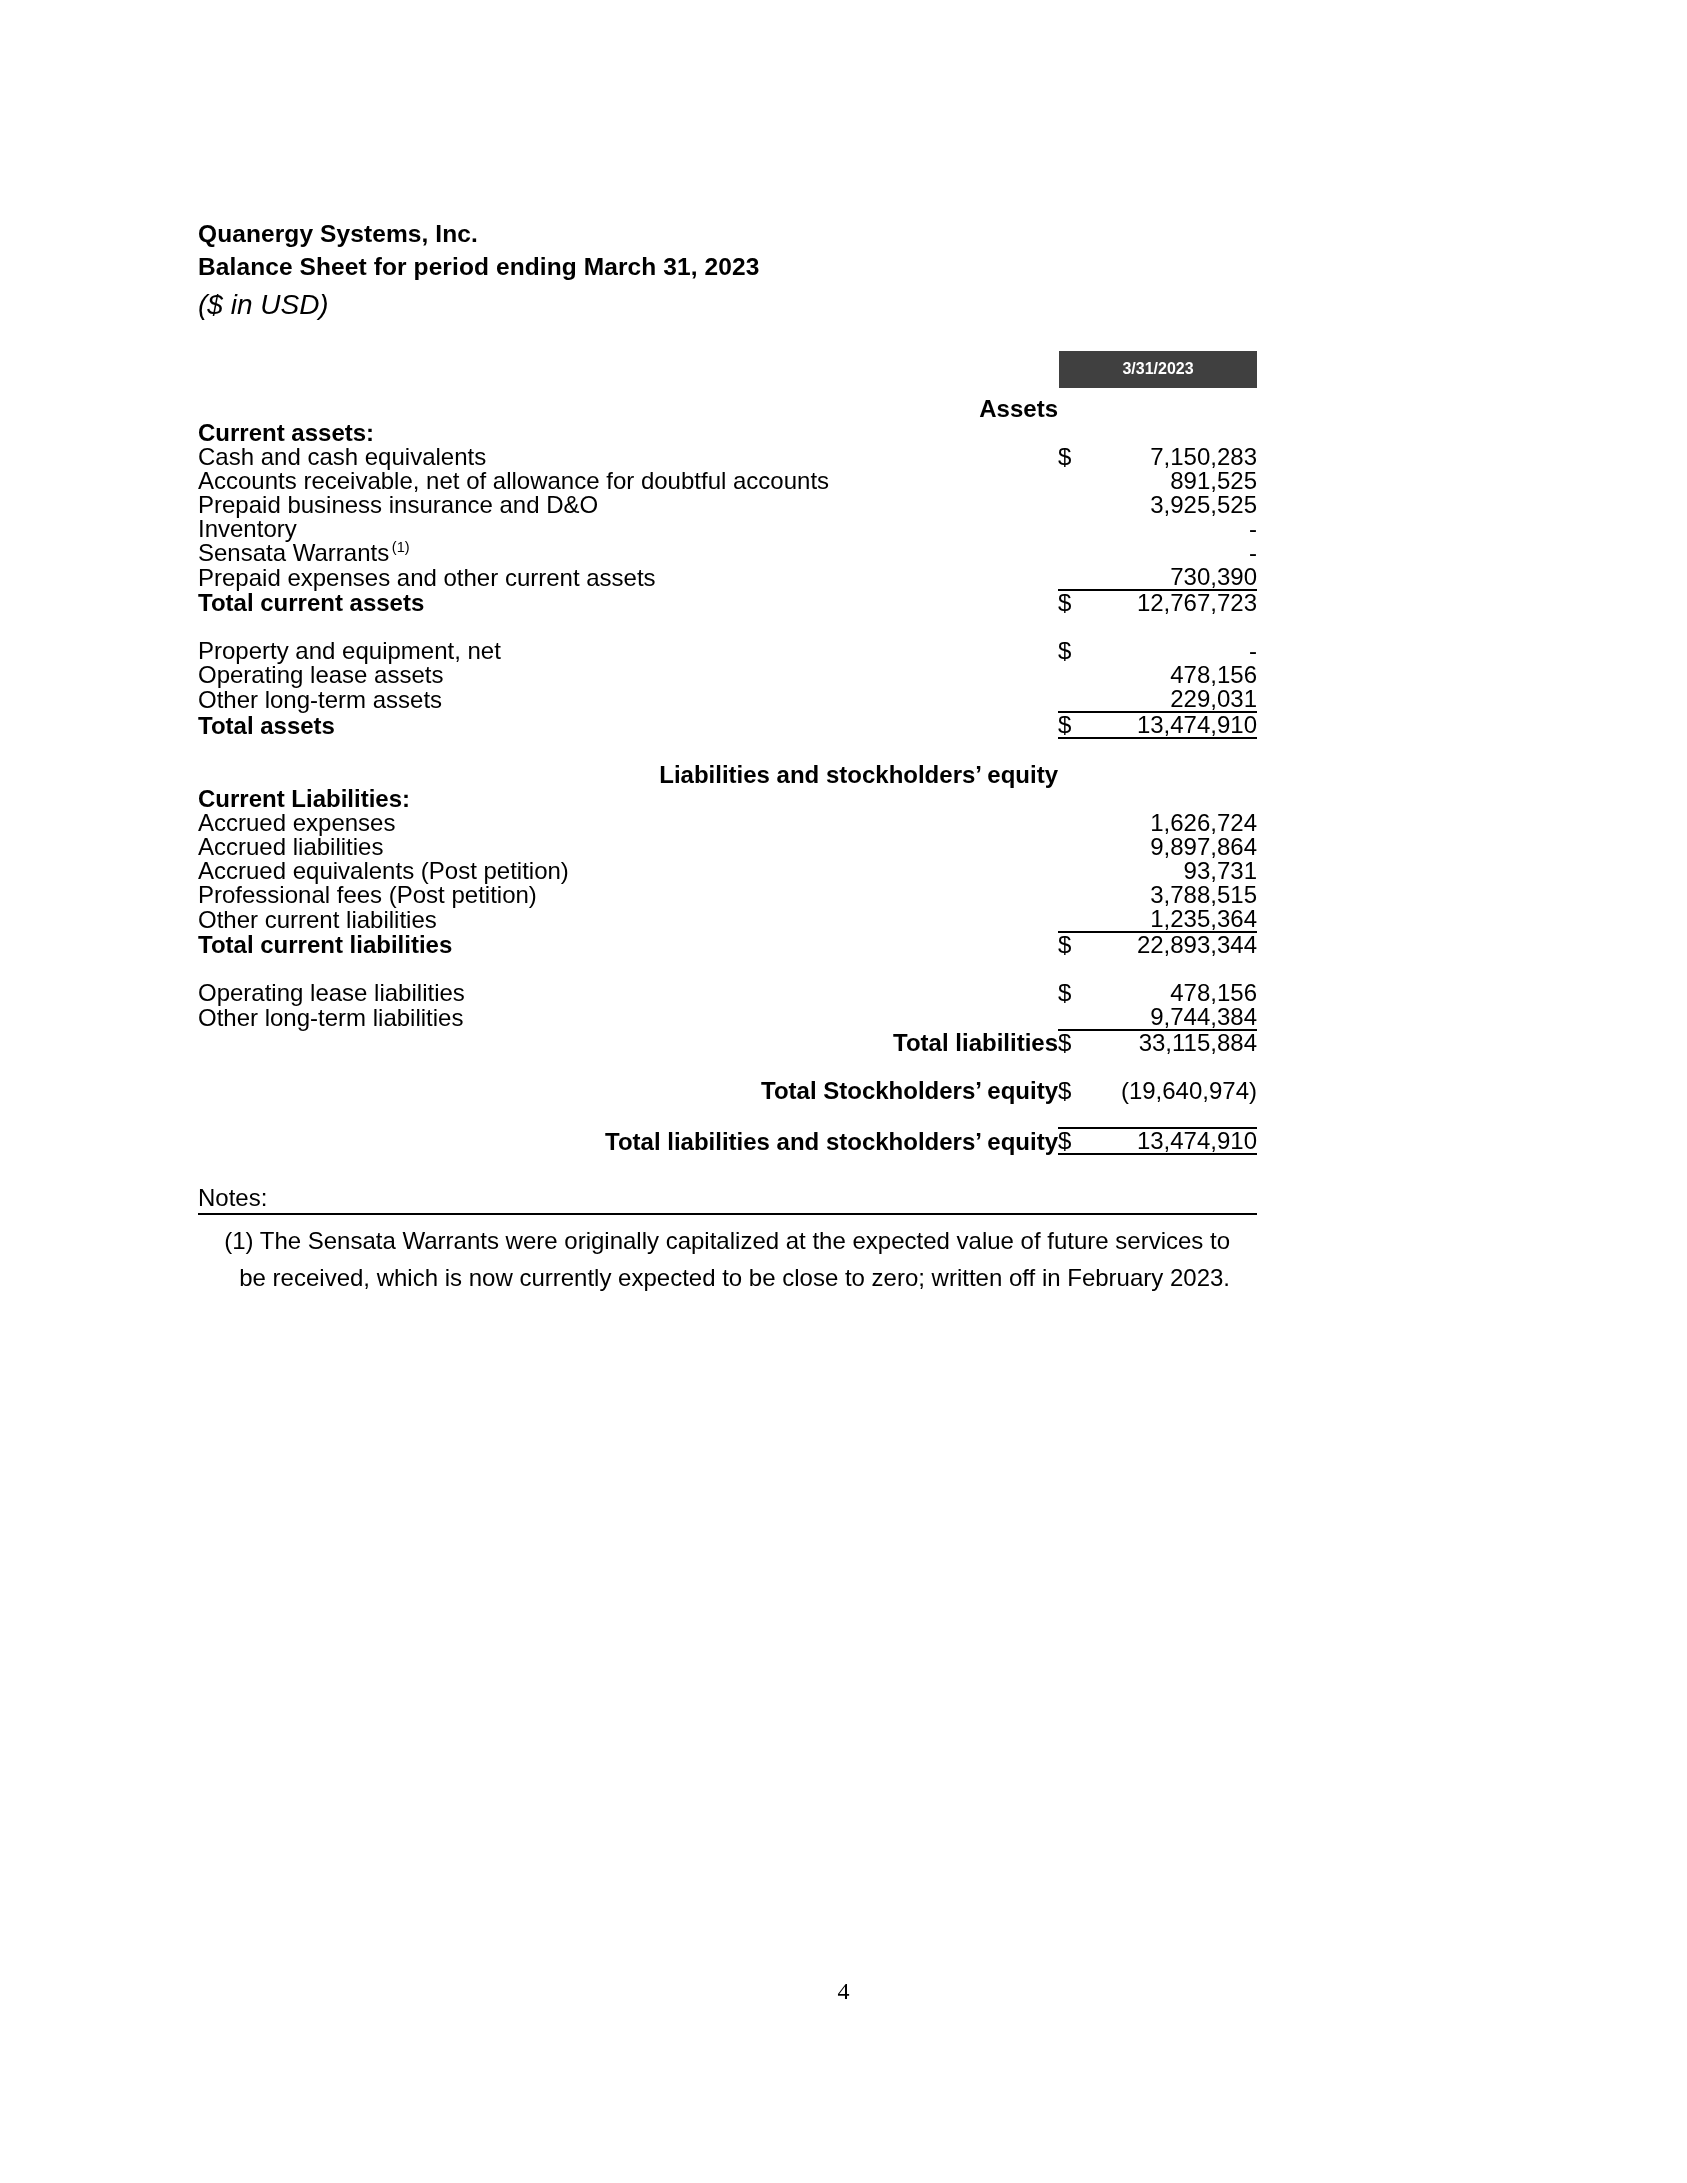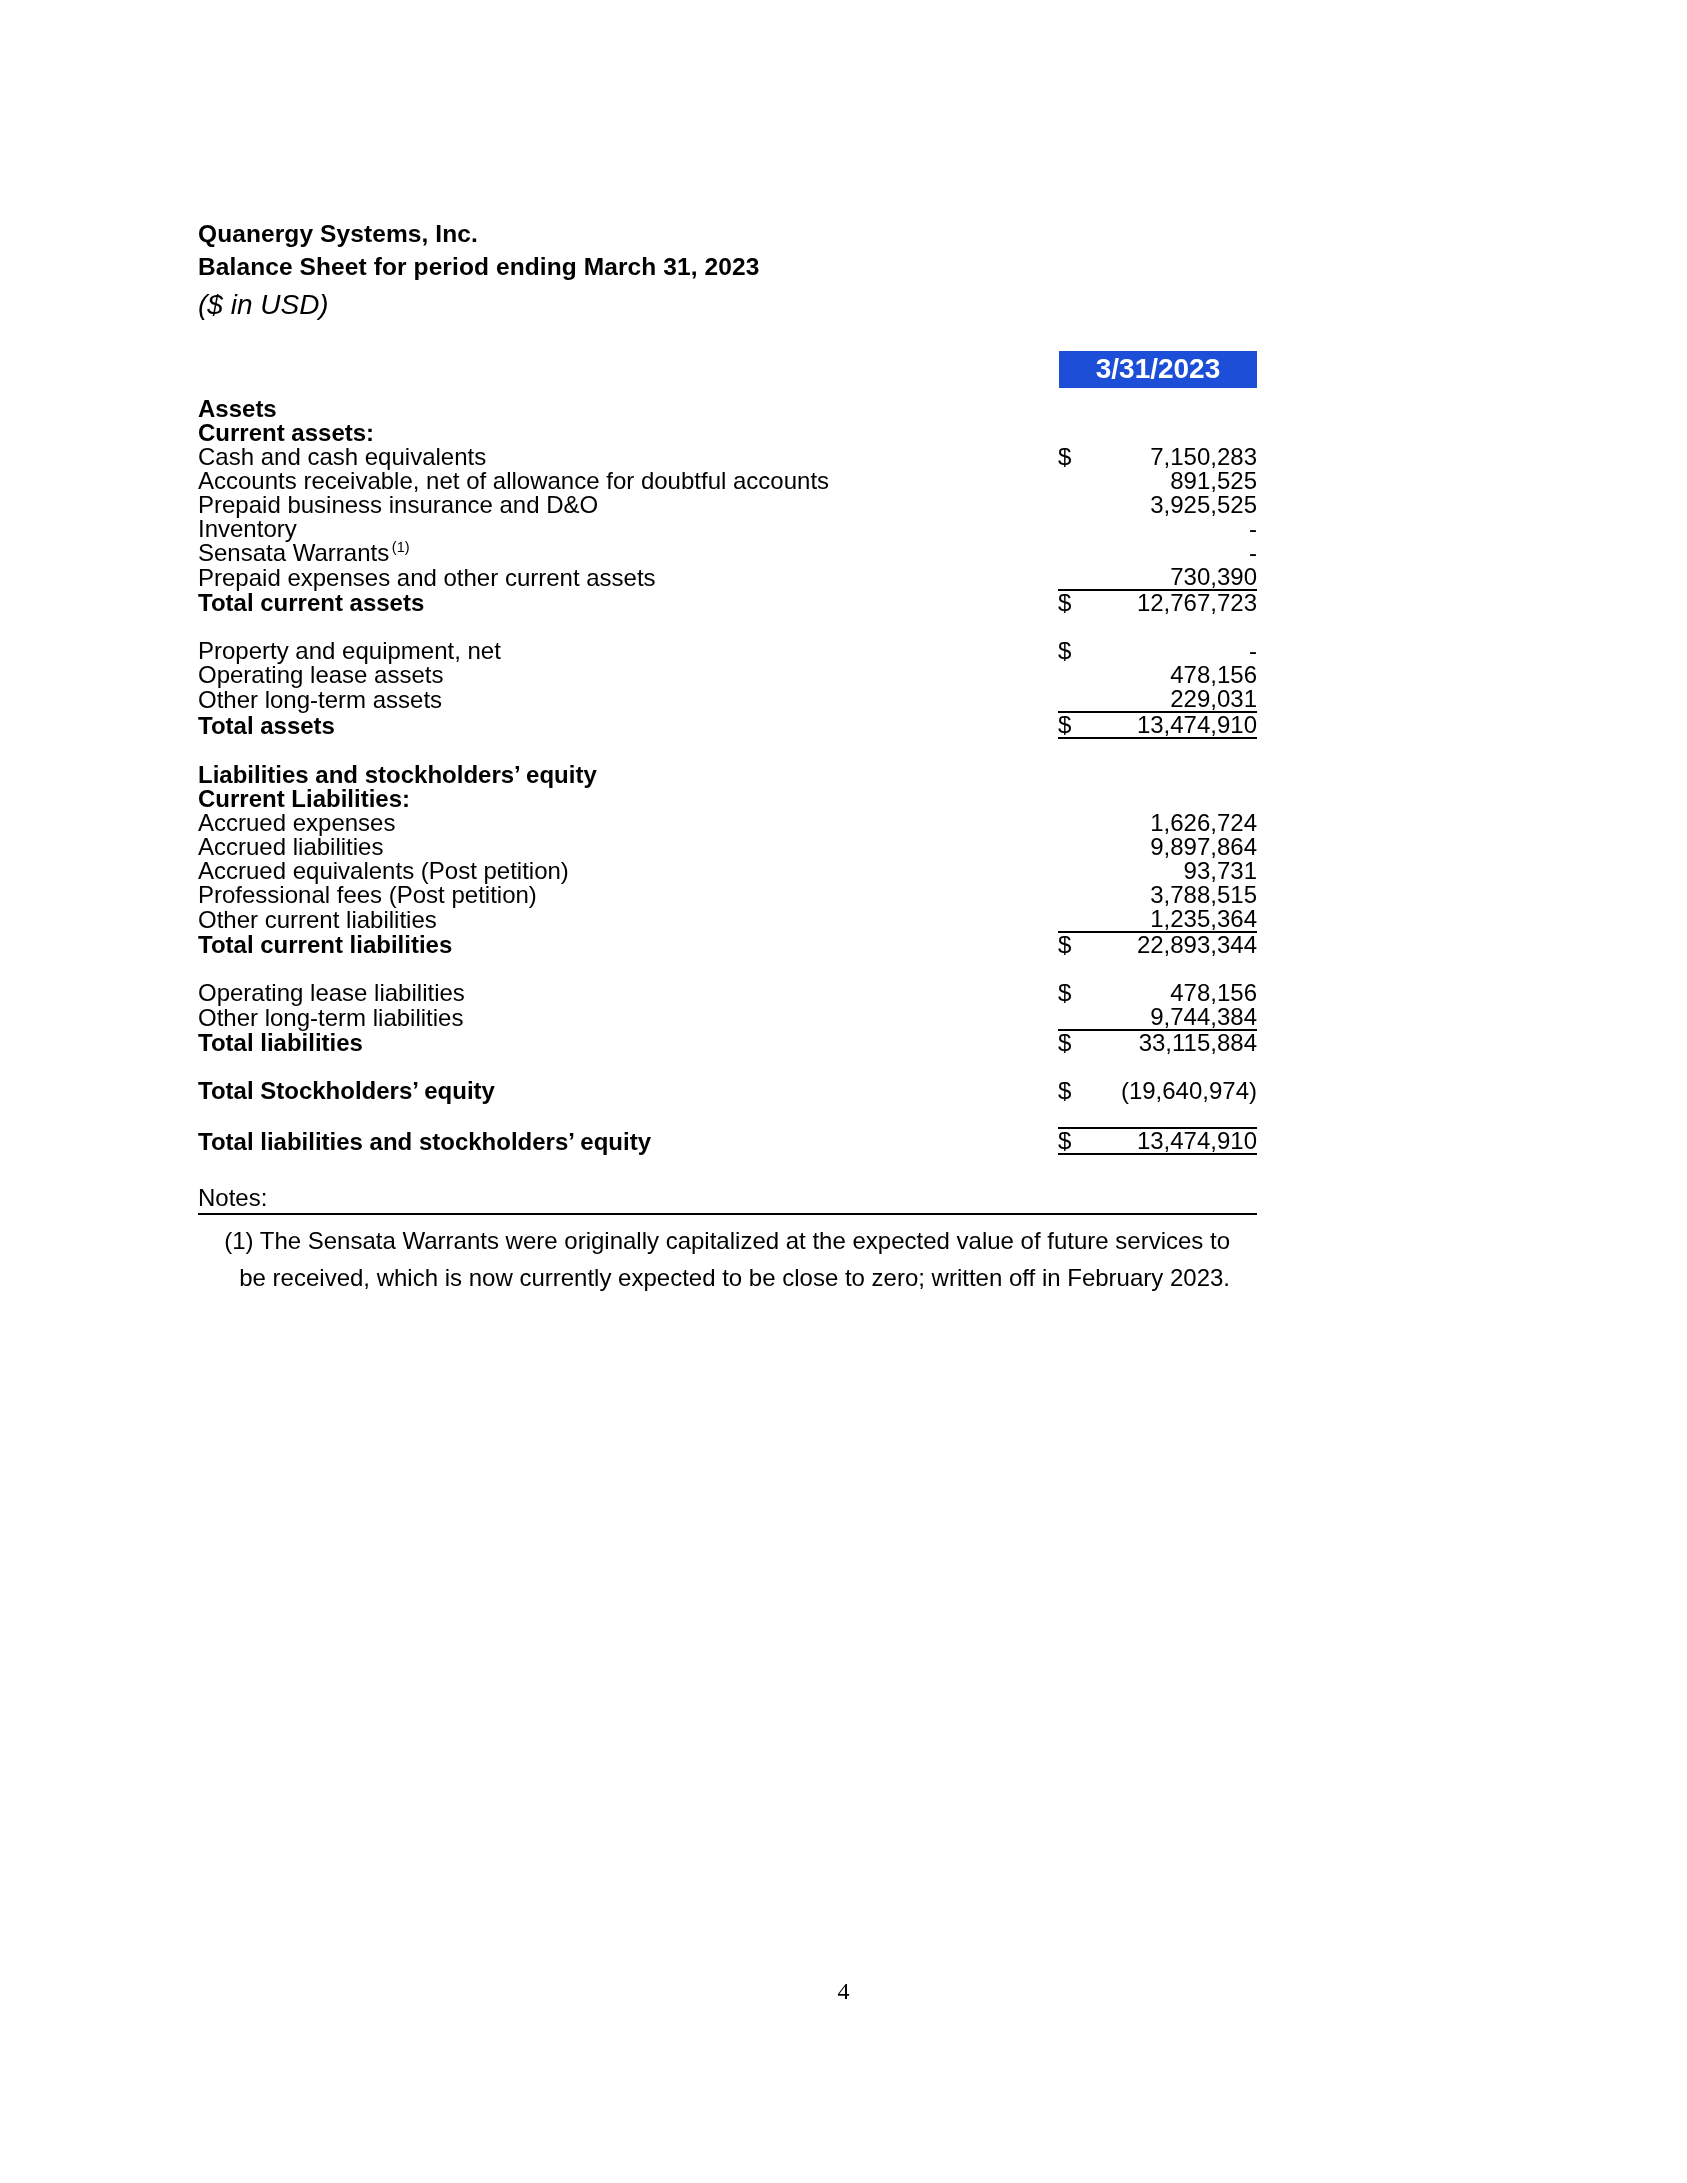--- a/index.html
+++ b/index.html
@@ -38,23 +38,23 @@
   }
 
   
   .date-header-row {
     display: flex;
     justify-content: flex-end;
     margin-top: 28px;
     height: 37px;
   }
   .date-banner {
-    background: #1d4ed8;
+    background: #404040;
     color: #ffffff;
-    font-size: 28px;
+    font-size: 16px;
     font-weight: bold;
     width: 198px;
     height: 37px;
     display: flex;
     align-items: center;
     justify-content: center;
     box-sizing: border-box;
   }
 
   
@@ -86,21 +86,21 @@
   td.amt {
     width: 159px;
     text-align: right;
     padding-top: 12px;
     padding-bottom: 6.6px;
     padding-right: 9.3px;
     white-space: nowrap;
   }
 
   
-  .lvl0 { padding-left: 0px; }
+  .lvl0 { padding-left: 0px; text-align: right; }
   .lvl1 { padding-left: 14.6px; }
   .lvl2 { padding-left: 32px; }
 
   .bold { font-weight: bold; }
 
   
   tr.rule-top td.cur,
   tr.rule-top td.amt {
     border-top: 2px solid #000;
   }

